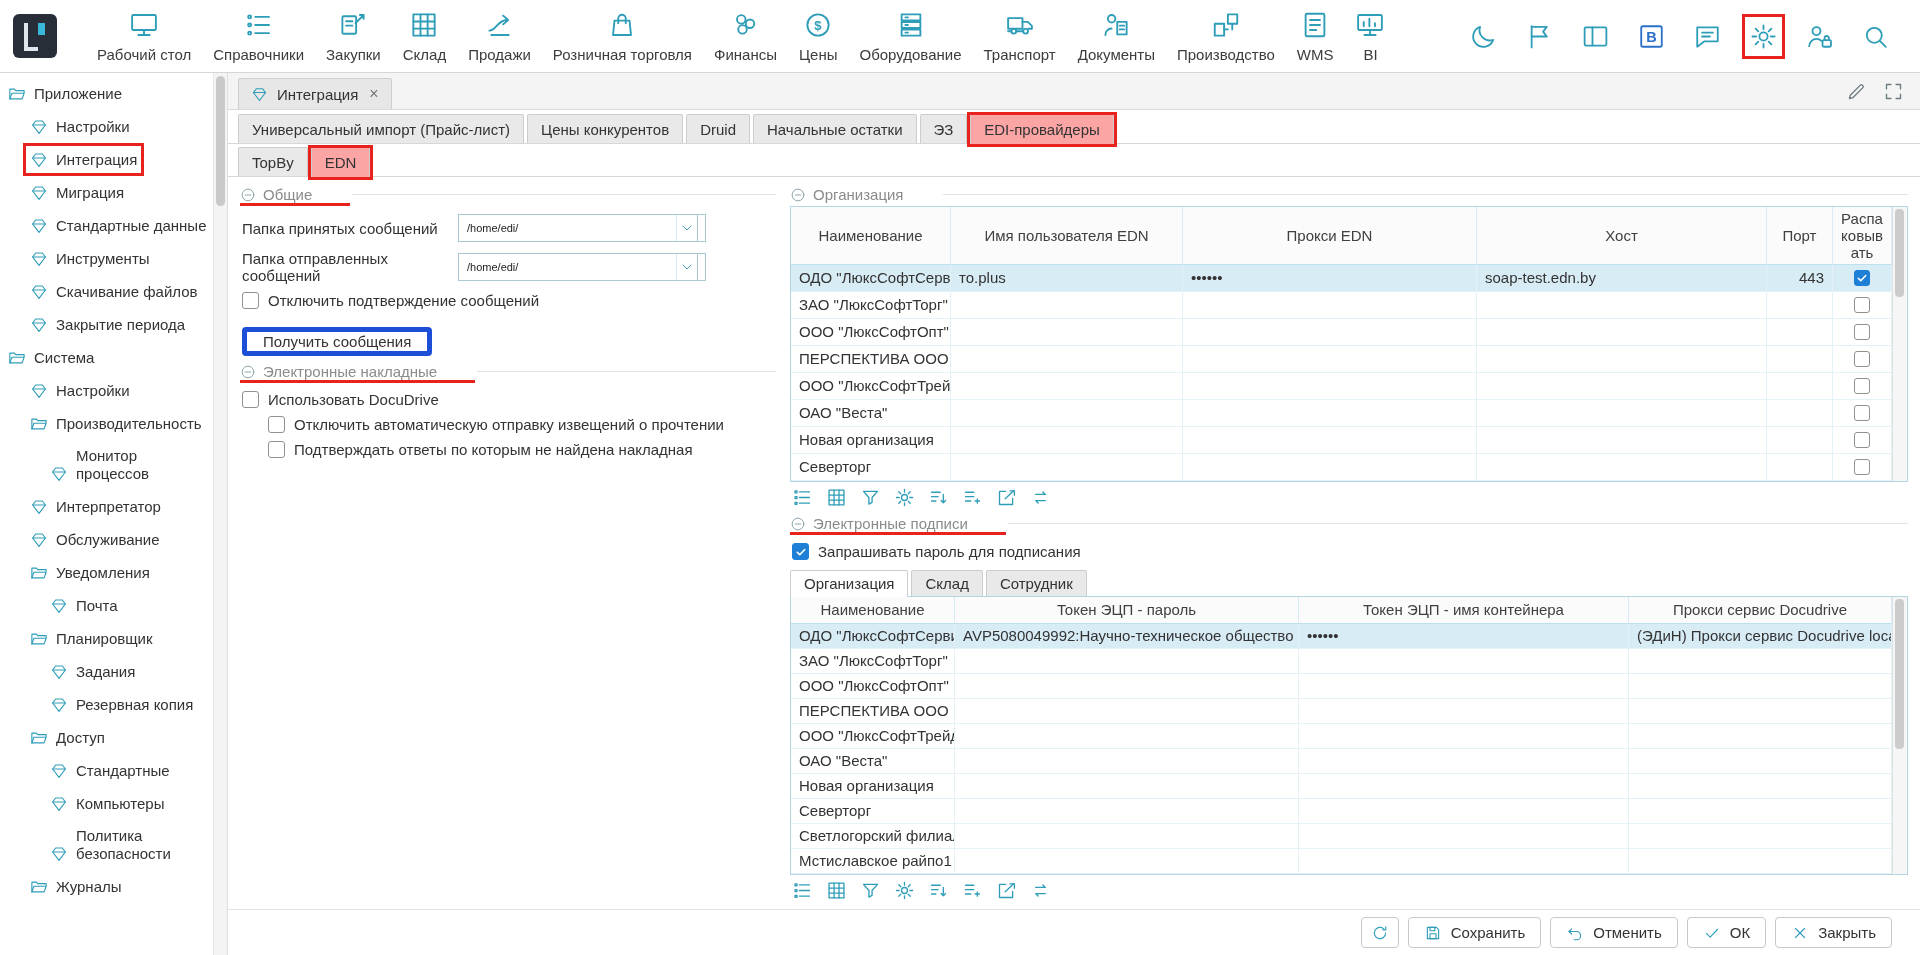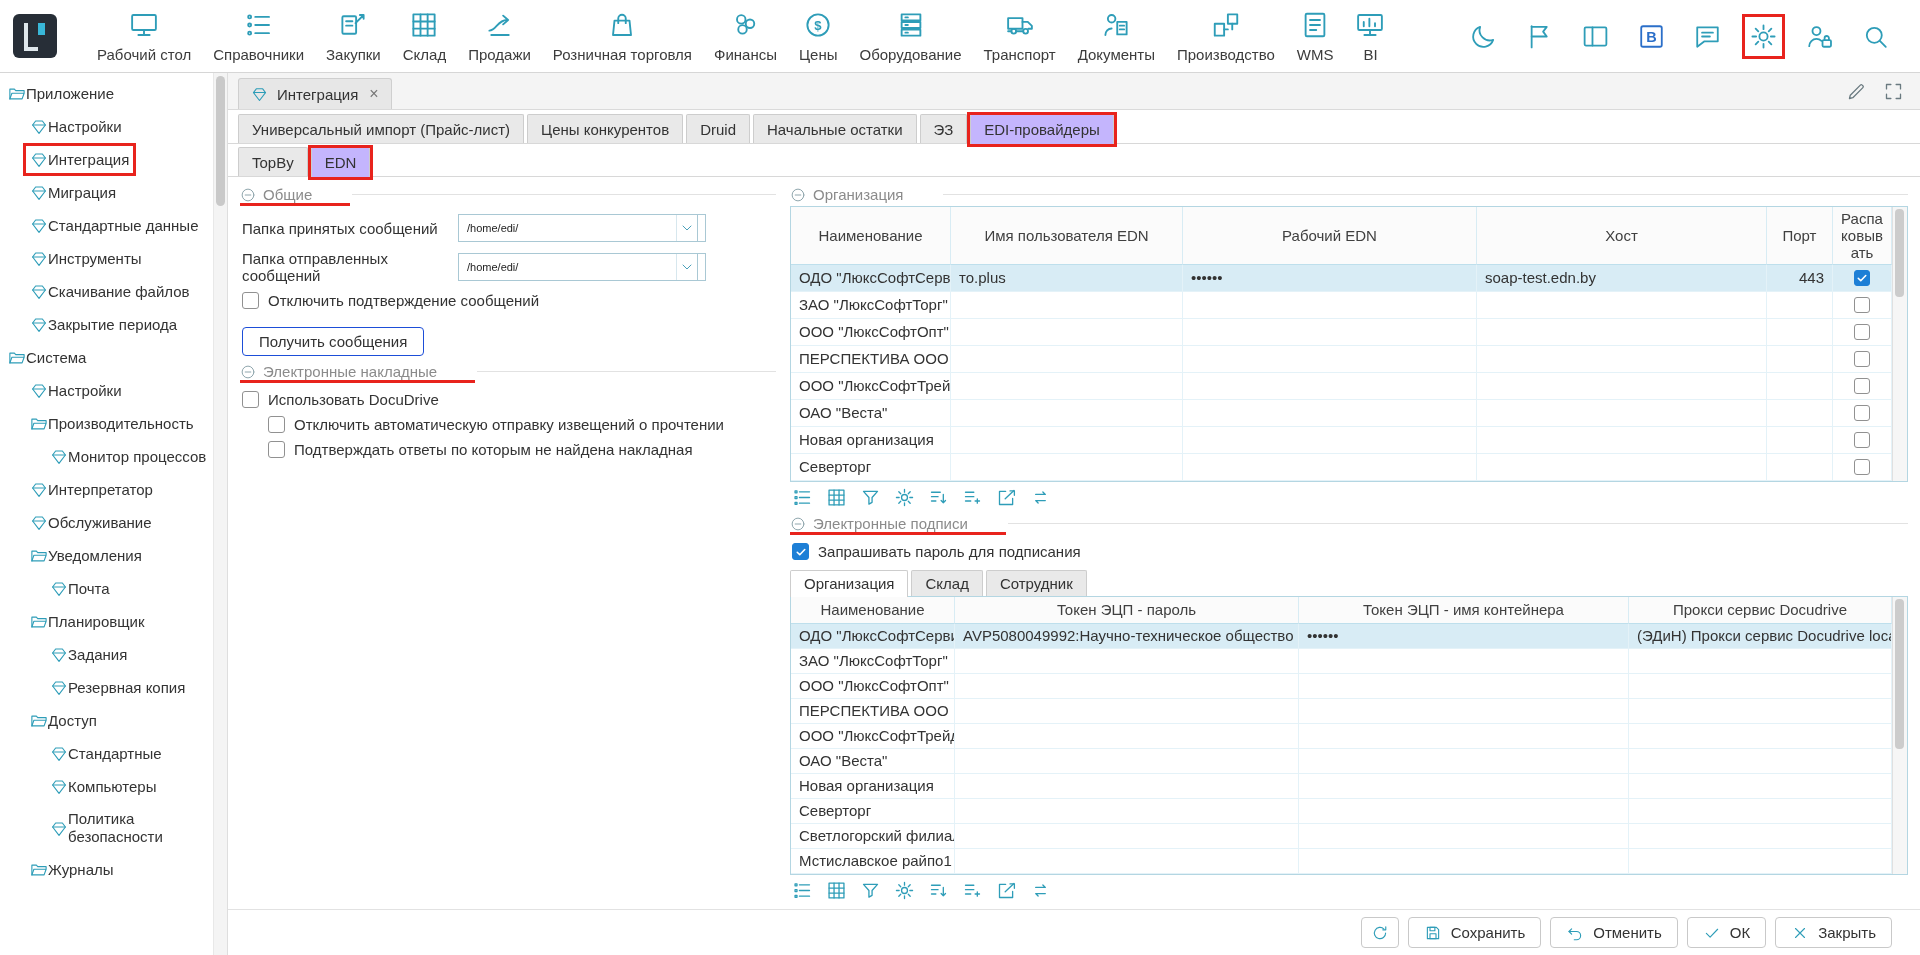--- a/index.html
+++ b/index.html
@@ -20,41 +20,41 @@
 .qicon.blue{color:#2b6fc9}
 .qicon.anno::after{content:"";position:absolute;inset:-8px -7px;border:3px solid #e8231d}
 
 
 .body{flex:1;display:flex;min-height:0}
 .sidebar{width:213px;flex:0 0 213px;padding-top:4px;overflow:hidden}
 .titem{display:flex;padding:7px 4px 7px 2px;cursor:pointer}
 .titem.lvl0{padding-left:8px}
 .titem.lvl1{padding-left:30px}
 .titem.lvl2{padding-left:50px}
-.titem-inner{display:flex;align-items:center;gap:0}
+.titem-inner{display:flex;align-items:flex-end;gap:8px}
 .ticn{width:18px;height:18px;color:#2e9db8;flex:0 0 auto;margin-top:1px}
 .tlabel{font-size:15px;color:#333;line-height:1.2}
 .titem.annotated .titem-inner{outline:3px solid #e8231d;outline-offset:4px}
 .side-scroll{width:15px;flex:0 0 15px;background:#f4f4f4;border-left:1px solid #e8e8e8;border-right:1px solid #dedede;position:relative}
 .side-scroll .thumb{position:absolute;top:3px;left:2px;width:9px;height:130px;border-radius:5px;background:#c9c9c9}
 
 
 .content{flex:1;display:flex;flex-direction:column;min-width:0}
 .doc-strip{height:37px;flex:0 0 37px;background:#f4f4f4;border-bottom:1px solid #dadada;display:flex;align-items:flex-end;padding:0 0 0 10px;position:relative}
 .doc-tab{height:31px;display:flex;align-items:center;gap:9px;padding:0 12px;background:#e7e7e7;border:1px solid #cfcfcf;border-bottom:none;border-radius:3px 3px 0 0;font-size:15px;color:#333;cursor:pointer}
 .doc-tab .icn{width:17px;height:17px;color:#2e9db8}
 .doc-tab .x{color:#777;font-size:16px;margin-left:2px;cursor:pointer;line-height:1}
 .doc-actions{position:absolute;right:16px;top:8px;display:flex;gap:16px;color:#6a7a80}
 .doc-actions .icn{width:21px;height:21px;cursor:pointer}
 
 .tabs{display:flex;gap:3px;padding:4px 10px 0;border-bottom:1px solid #d8d8d8;background:#fff}
 .tabs1{height:34px;flex:0 0 34px}
 .tabs2{height:33px;flex:0 0 33px;padding-top:3px}
 .tab{display:flex;align-items:center;padding:0 13px;height:29px;background:#e9e9e9;border:1px solid #cdcdcd;border-bottom:none;border-radius:2px 2px 0 0;font-size:15px;color:#333;cursor:pointer;position:relative}
-.tab.active{background:#c4b5fd;margin-bottom:-1px;height:30px;z-index:2}
+.tab.active{background:#fca5a5;margin-bottom:-1px;height:30px;z-index:2}
 .tab.annotated::after{content:"";position:absolute;inset:-3px -4px;border:3px solid #e8231d;z-index:3}
 
 .panes{flex:1;display:flex;min-height:0;padding:4px 12px 0 12px;gap:14px}
 .left-pane{width:536px;flex:0 0 536px;overflow:hidden}
 .right-pane{flex:1;min-width:0;display:flex;flex-direction:column;overflow:hidden}
 
 
 .group-head{display:flex;align-items:center;padding:5px 0 3px}
 .head-inner{display:inline-flex;align-items:center;gap:7px;position:relative;padding-right:38px}
 .collapse-icn{width:16px;height:16px;color:#8fa6ad}
@@ -70,21 +70,21 @@
 .csep{width:1px;height:100%;background:#d7e7ee}
 .carrow{width:20px;height:16px;color:#4aa0ba;flex:0 0 20px}
 .combo-extra{width:8px;height:28px;border:1px solid #a9c8d4;border-left:none;background:#fff;cursor:pointer}
 .chk{display:flex;align-items:center;gap:9px;margin:8px 0 8px 2px;cursor:pointer}
 .chk.ind{margin-left:28px}
 .box{width:17px;height:17px;border:1px solid #919191;border-radius:3px;background:#fff;flex:0 0 auto;display:flex;align-items:center;justify-content:center;color:#fff;cursor:pointer}
 .box.checked{background:#1d7fd6;border-color:#1d7fd6}
 .box svg{width:12px;height:12px;stroke-width:3.2}
 .box.small{width:16px;height:16px}
 .chk-label{font-size:15px;color:#333}
-.btn-light{margin:10px 0 2px 2px;height:29px;padding:0 16px;border:1px solid #1d4ed8;border-radius:4px;background:#fff;font-size:15px;color:#333;font-family:inherit;cursor:pointer}
+.btn-light{margin:10px 0 2px 2px;height:29px;padding:0 16px;border:5px solid #1d4ed8;border-radius:4px;background:#fff;font-size:15px;color:#333;font-family:inherit;cursor:pointer}
 
 
 .tablebox{display:flex;border:1px solid #b4d6e2;min-height:0;background:#fff}
 .tgrid{flex:1;min-width:0;display:flex;flex-direction:column}
 .thead{display:grid;background:#fbfbfb}
 .t1 .thead,.t1 .tr{grid-template-columns:160px 232px 294px 290px 66px 1fr}
 .t2 .thead,.t2 .tr{grid-template-columns:164px 344px 330px 1fr}
 .th{display:flex;align-items:center;justify-content:center;text-align:center;padding:2px 5px;font-size:15px;color:#404040;border-right:1px solid #d8ecf4;border-bottom:1px solid #bedfec;overflow:hidden;white-space:normal;word-break:break-word;line-height:1.15;cursor:pointer}
 .t1 .th{height:58px}
 .t2 .th{height:27px}
@@ -696,21 +696,21 @@
                 </span>
       <span class="g-label">Организация</span>
     </span>
     <span class="rule"></span>
   </div>
             <div class="tablebox">
      <div class="tgrid t1">
        <div class="thead">
          <div class="th">Наименование</div>
                   <div class="th">Имя пользователя EDN</div>
-                  <div class="th">Рабочий EDN</div>
+                  <div class="th">Прокси EDN</div>
                   <div class="th">Хост</div>
                   <div class="th">Порт</div>
                   <div class="th">Распаковывать</div>
        </div>
        <div class="tbody">
                   <div class="tr sel">
     <div class="td">ОДО "ЛюксСофтСервис</div>
     <div class="td">то.plus</div>
     <div class="td">••••••</div>
     <div class="td">soap-test.edn.by</div>

